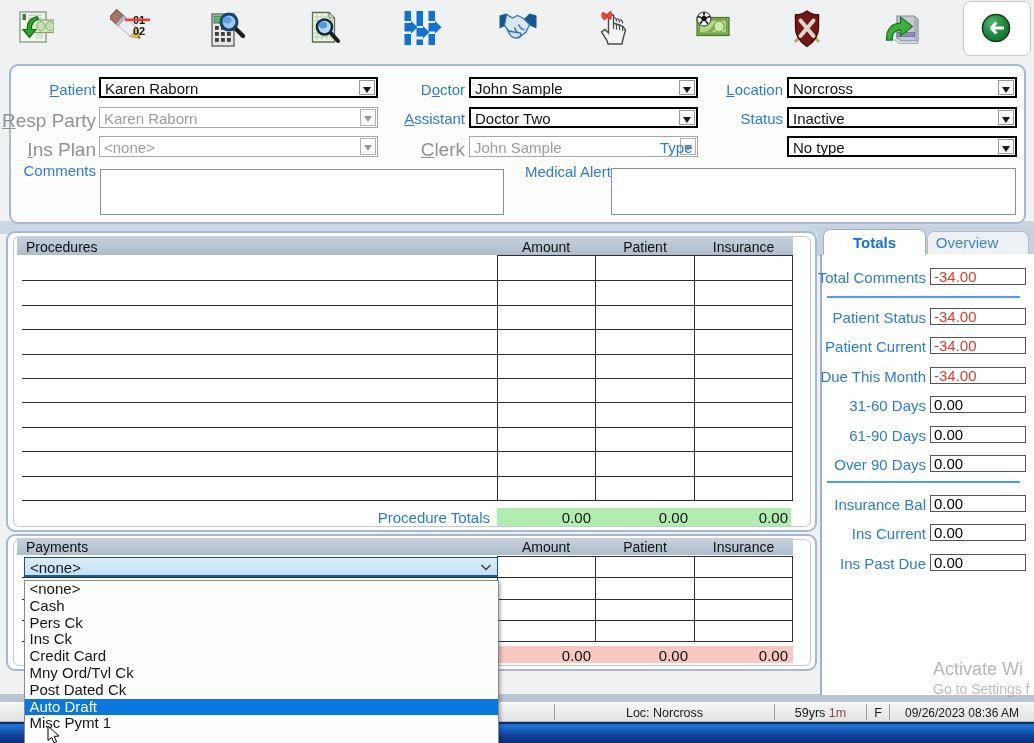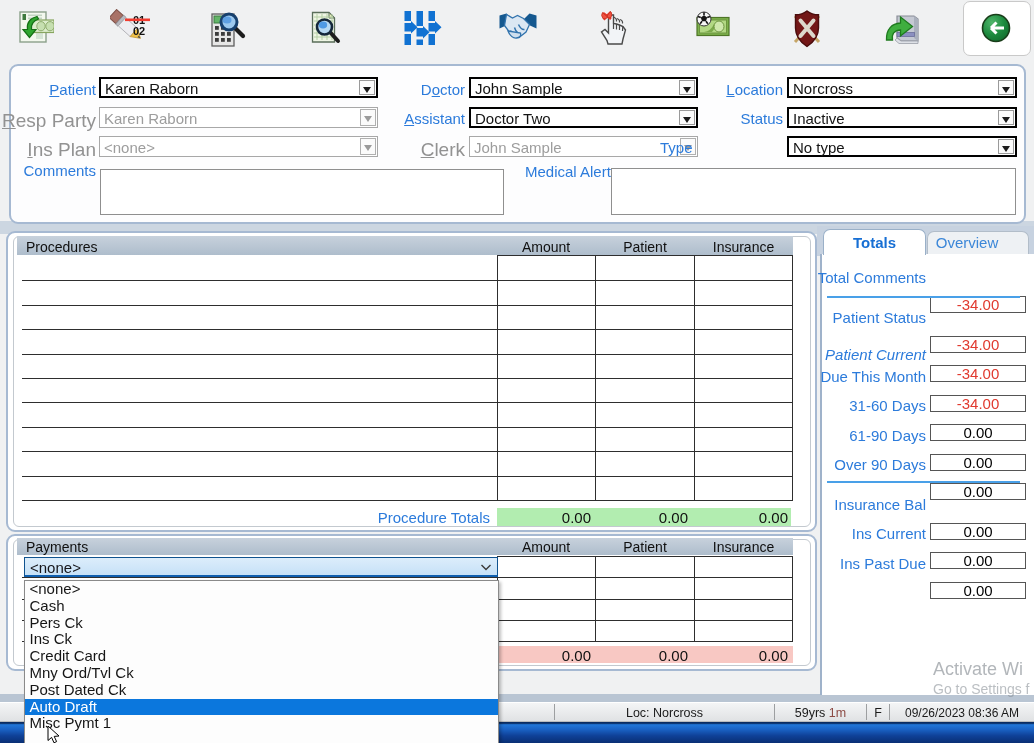--- a/index.html
+++ b/index.html
@@ -16,21 +16,21 @@
 .cbtn { position:absolute; right:1px; top:1px; bottom:1px; width:16px; background:#fbfbfb; border:1px solid #9a9a9a; }
 .cbtn:after { content:""; position:absolute; left:2.5px; top:5.5px; width:0; height:0; border:4.5px solid transparent; border-top:6px solid #1a1a1a; }
 .combo.dis .cbtn { border-color:#b0b0b0; }
 .combo.dis .cbtn:after { border-top-color:#9a9a9a; }
 .ta { position:absolute; background:#fff; border:1px solid #8f8f8f; }
 .hline { position:absolute; height:1px; background:#2e2e2e; }
 .vline { position:absolute; width:1px; background:#2e2e2e; }
 .hdrband { position:absolute; background:linear-gradient(#c7d1dc,#aebdcc); }
 .hdrtxt { position:absolute; font-size:14px; color:#101010; }
 .tlbl { position:absolute; font-size:15px; color:#2c7bdb; text-align:right; right:108px; }
-.tbox { position:absolute; left:930px; width:96px; height:17px; background:#fff; border:1px solid #555; font-size:15px; text-align:center; padding:0 3px; line-height:15px;margin-top:28px; }
+.tbox { position:absolute; left:930px; width:96px; height:17px; background:#fff; border:1px solid #555; font-size:15px; text-align:left; padding:0 3px; line-height:15px; }
 .red { color:#e03a2f; }
 .ditem { height:16.8px; line-height:16.8px; padding-left:4.5px; font-size:15px; color:#161616; white-space:nowrap; }
 </style>
 </head>
 <body>
 
 <div class="abs" style="left:0;top:221px;width:1034px;height:13px;background:#ccd6e1"></div>
 <div class="abs" style="left:817px;top:226px;width:217px;height:30px;background:#c7d2e0"></div>
 <div class="abs" style="left:0;top:694px;width:1034px;height:9px;background:#b9c5d3"></div>
 
@@ -291,21 +291,21 @@
   <div class="abs" style="left:927px;top:234px;width:80px;text-align:center;font-size:15px;color:#3c87d8;">Overview</div>
   <div class="abs" style="left:823px;top:229px;width:103px;height:26px;background:#fff;border:1px solid #9ab0c8;border-bottom:none;border-radius:7px 7px 0 0;"></div>
   <div class="abs" style="left:823px;top:234px;width:103px;text-align:center;font-size:15px;font-weight:bold;color:#176fd4;">Totals</div>
 
   <div class="tlbl" style="top:269px;">Total Comments</div>
   <div class="tbox red" style="top:268px;">-34.00</div>
   <div class="abs" style="left:827px;top:296px;width:193px;height:2px;background:#49a0e8;"></div>
 
   <div class="tlbl" style="top:309px;">Patient Status</div>
   <div class="tbox red" style="top:308px;">-34.00</div>
-  <div class="tlbl" style="top:346px;font-style:italic;">Patient Current</div>
+  <div class="tlbl" style="top:338px;">Patient Current</div>
   <div class="tbox red" style="top:337px;">-34.00</div>
   <div class="tlbl" style="top:368px;">Due This Month</div>
   <div class="tbox red" style="top:367px;">-34.00</div>
   <div class="tlbl" style="top:397px;">31-60 Days</div>
   <div class="tbox" style="top:396px;">0.00</div>
   <div class="tlbl" style="top:427px;">61-90 Days</div>
   <div class="tbox" style="top:426px;">0.00</div>
   <div class="tlbl" style="top:456px;">Over 90 Days</div>
   <div class="tbox" style="top:455px;">0.00</div>
 

